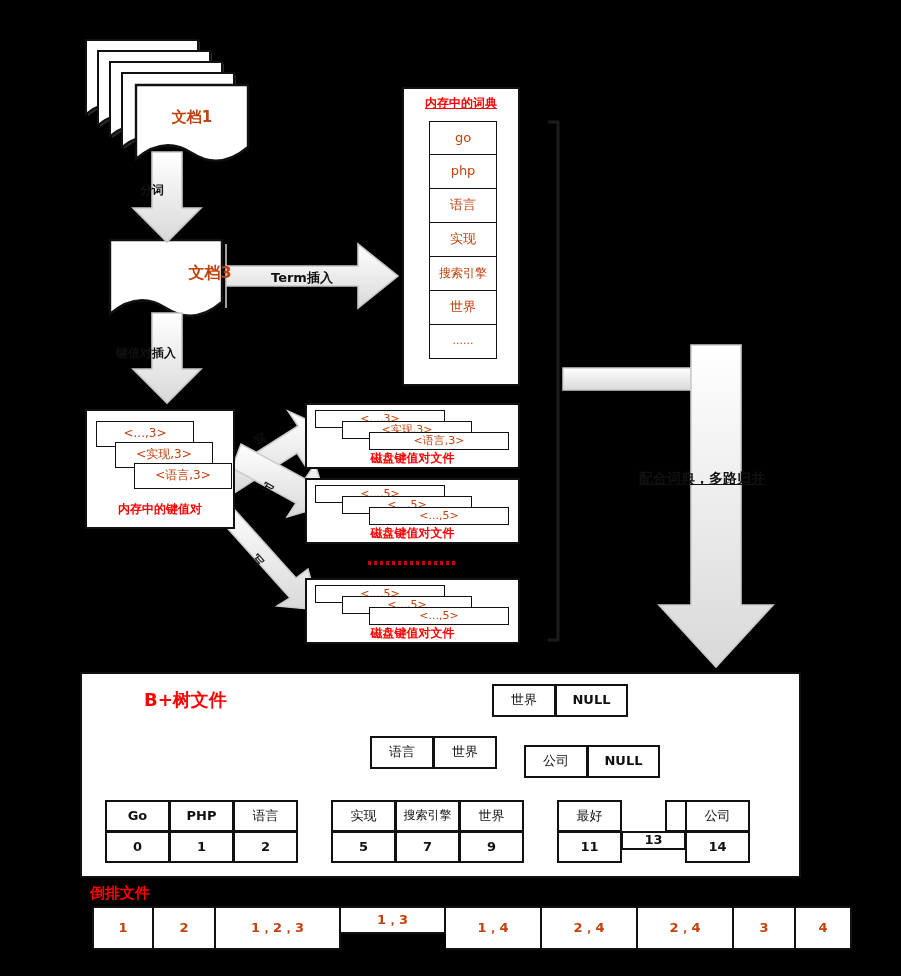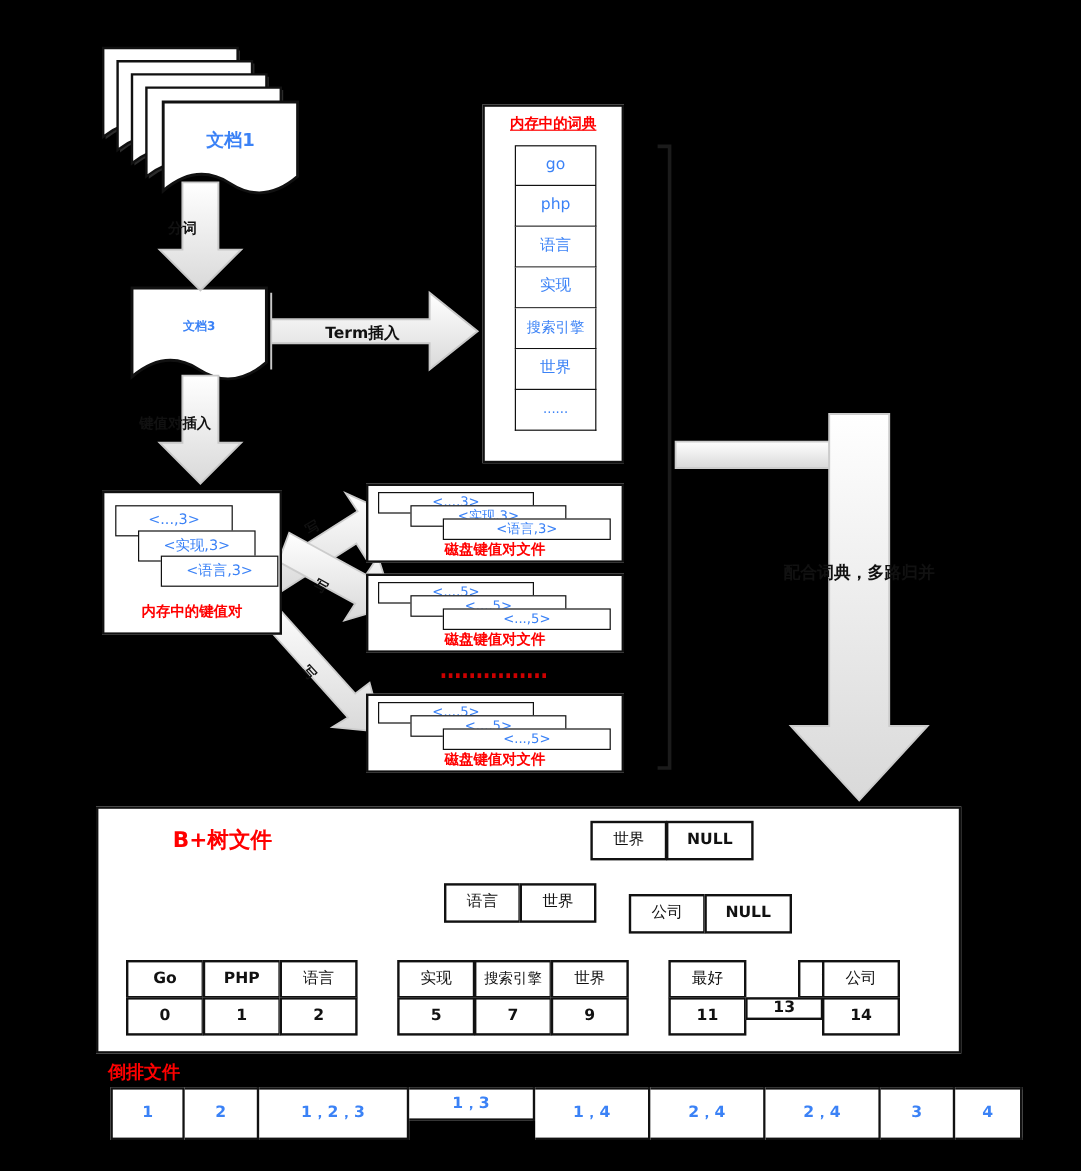--- a/index.html
+++ b/index.html
@@ -6,21 +6,21 @@
   body{width:901px;height:976px;position:relative;overflow:hidden;
        font-family:"DejaVu Sans","Liberation Sans",sans-serif;}
   #stage{position:absolute;left:0;top:0;width:901px;height:976px;background:#000;}
   .abs{position:absolute;box-sizing:border-box;}
 
   
   .wbox{background:#fff;border:2px solid #111;box-sizing:border-box;}
   .wbox-thin{background:#fff;border:1.5px solid #111;box-sizing:border-box;}
 
   .cell{display:flex;align-items:center;justify-content:center;
-        font-size:13px;color:#3b82f6;text-align:center;line-height:1.15;}
+        font-size:13px;color:#c2410c;text-align:center;line-height:1.15;}
 
   .redlab{color:#ff0000;font-weight:bold;}
 
   
   .arrowlab{position:absolute;font-size:12px;font-weight:bold;color:#111;
             white-space:nowrap;z-index:40;}
 
   svg{position:absolute;left:0;top:0;overflow:visible;}
   .bt-cell{position:absolute;box-sizing:border-box;background:#fff;
            border:2px solid #111;display:flex;align-items:center;
@@ -104,31 +104,31 @@
       <line x1="302" y1="816" x2="330" y2="816" marker-end="url(#ah)"></line>
       <line x1="524" y1="816" x2="552" y2="816" marker-end="url(#ah)"></line>
     </g>
   </svg>
 
   <div class="abs" style="left:136px;top:95px;width:112px;height:46px;">
     <div class="cell" style="width:100%;height:100%;font-size:15px;font-weight:bold;">文档1</div>
   </div>
 
   <div class="abs" style="left:110px;top:250px;width:112px;height:46px;">
-    <div class="cell" style="width:100%;height:100%;font-size:10px;font-weight:bold;">文档3</div>
+    <div class="cell" style="width:100%;height:100%;font-size:16px;font-weight:bold;margin-left:44px;">文档3</div>
   </div>
 
   <div class="arrowlab" style="left:140px;top:182px;">分词</div>
   <div class="arrowlab" style="left:116px;top:345px;">键值对插入</div>
   <div class="arrowlab" style="left:271px;top:269px;font-size:13px;">Term插入</div>
   <div class="arrowlab" style="left:255px;top:432px;font-size:11px;transform:rotate(-31deg);">写</div>
   <div class="arrowlab" style="left:262px;top:481px;font-size:11px;transform:rotate(29deg);">写</div>
   <div class="arrowlab" style="left:252px;top:553px;font-size:11px;transform:rotate(48deg);">写</div>
   <div class="arrowlab" style="left:639px;top:468px;width:154px;white-space:normal;
-       text-align:center;font-size:14px;line-height:1.45;">配合词典，多路归并</div>
+       font-size:14px;line-height:1.45;text-decoration:underline;">配合词典，多路归并</div>
 
   <div class="wbox abs" style="left:402px;top:87px;width:118px;height:299px;">
     <div class="cell redlab" style="width:100%;height:30px;font-size:12px;text-decoration:underline;">内存中的词典</div>
     <div class="abs" style="left:25px;top:32px;width:68px;height:250px;">
       <div class="wbox-thin cell" style="height:34px;">go</div>
       <div class="wbox-thin cell" style="height:34px;border-top:none;">php</div>
       <div class="wbox-thin cell" style="height:34px;border-top:none;">语言</div>
       <div class="wbox-thin cell" style="height:34px;border-top:none;">实现</div>
       <div class="wbox-thin cell" style="height:34px;border-top:none;font-size:12px;">搜索引擎</div>
       <div class="wbox-thin cell" style="height:34px;border-top:none;">世界</div>

